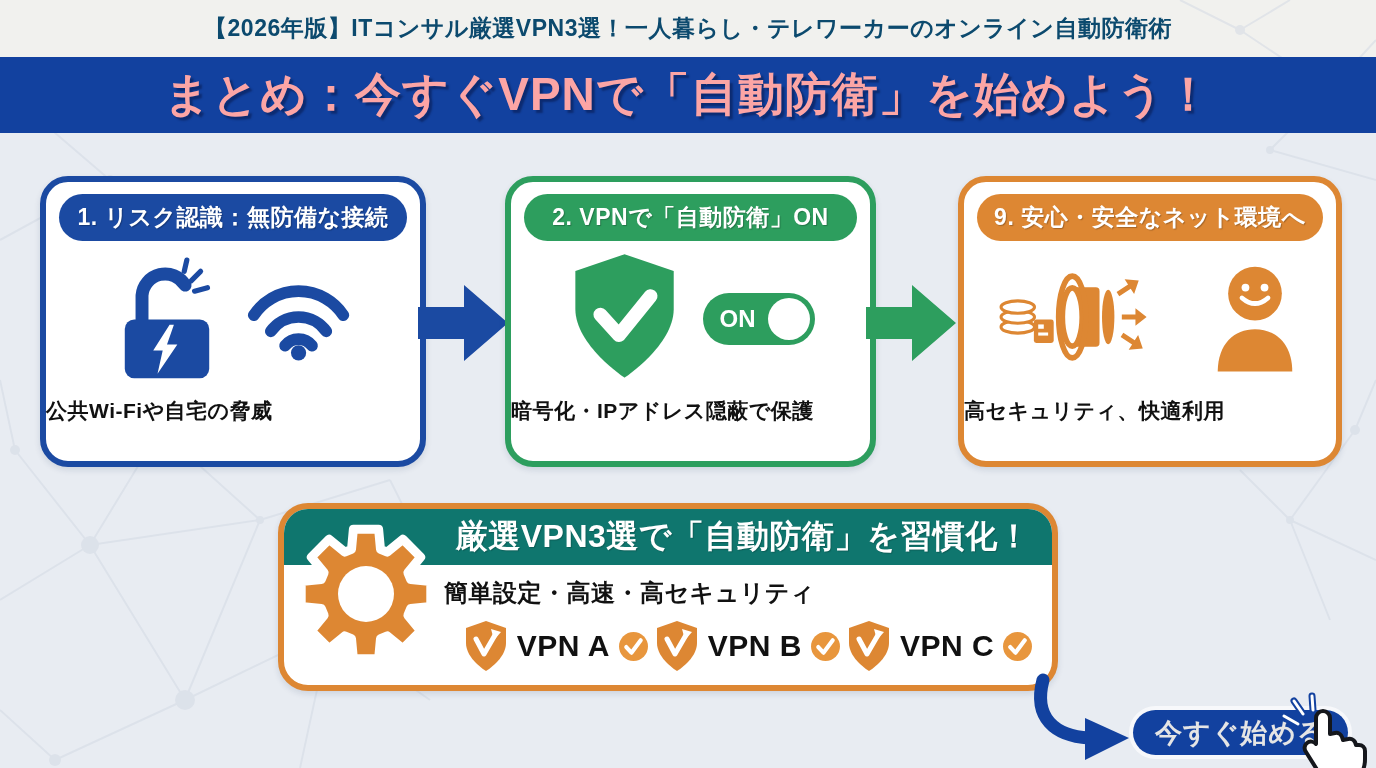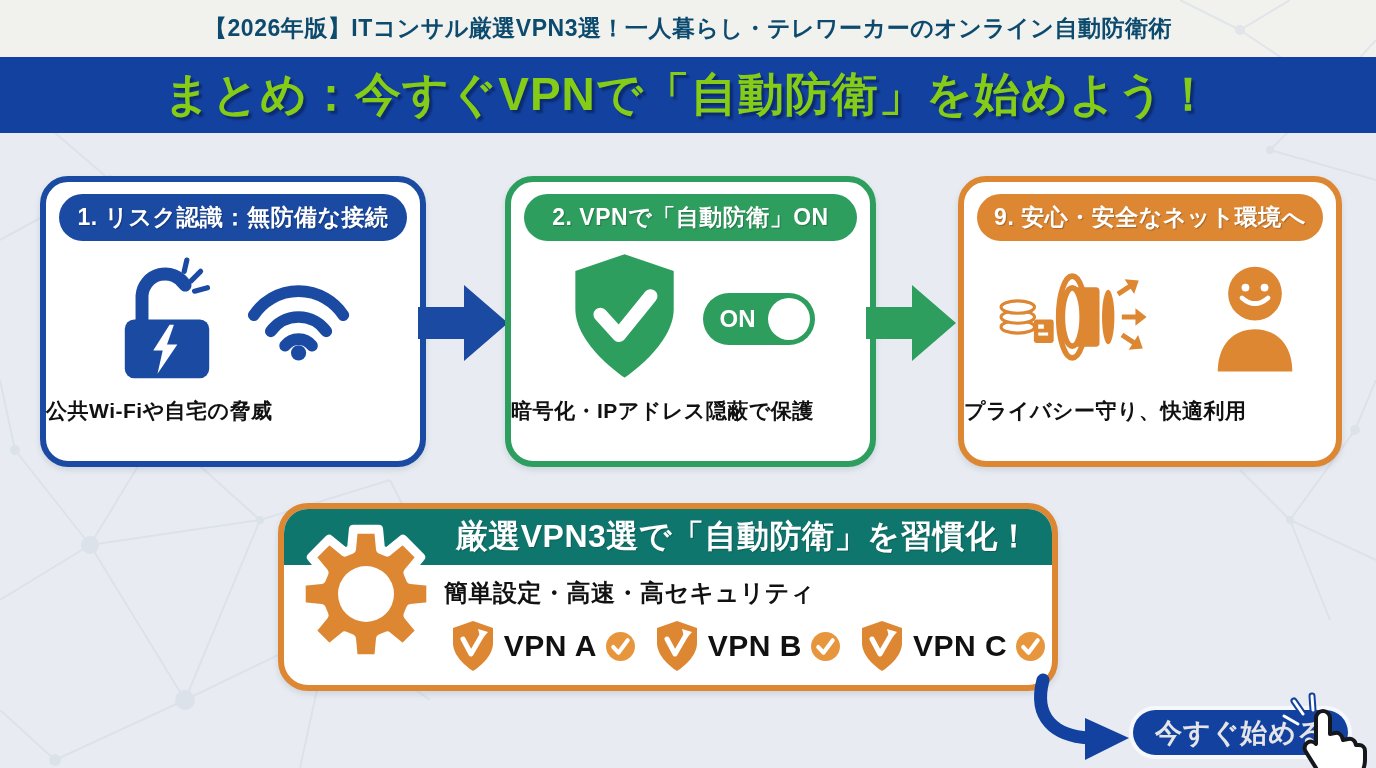--- a/index.html
+++ b/index.html
@@ -14,21 +14,21 @@
 
   
   .eyebrow {
     position:absolute; left:0; top:0; width:1376px; height:57px;
     display:flex; align-items:center; justify-content:center;
     font-size:23px; font-weight:700; color:#0c4a6e; letter-spacing:.5px;
   }
   .banner {
     position:absolute; left:0; top:57px; width:1376px; height:76px;
     background:#12419f; display:flex; align-items:center; justify-content:center;
-    color:#84cc16; font-size:46px; font-weight:900; letter-spacing:1px;
+    color:#fca5a5; font-size:46px; font-weight:900; letter-spacing:1px;
     text-shadow:3px 3px 2px rgba(0,0,30,.35);
   }
 
   
   .card {
     position:absolute; top:176px; height:291px; background:#fff;
     border-radius:28px; border:6px solid #ec4899;
     box-shadow:0 3px 6px rgba(20,40,80,.12);
     display:flex; flex-direction:column;
   }
@@ -76,21 +76,21 @@
   .summary .band {
     height:56px; background:#0f766e; display:flex; align-items:center; justify-content:center;
     padding-left:150px; color:#fff; font-size:32px; font-weight:800; letter-spacing:.5px;
     text-shadow:1px 1px 1px rgba(0,0,0,.2); white-space:nowrap;
   }
   .summary .subtitle {
     margin:12px 0 10px 160px; font-size:24px; font-weight:800; color:#111;
     letter-spacing:.5px;
   }
   .vpn-row {
-    margin:10px 0 0 160px; display:flex; align-items:center; justify-content:center; gap:18px;
+    margin:10px 0 0 160px; display:flex; align-items:center; justify-content:center; gap:5px;
   }
   .vpn-item { display:flex; align-items:center; gap:8px; }
   .vpn-name { font-size:30px; font-weight:800; color:#111; letter-spacing:.5px; white-space:nowrap; }
   .gear-wrap { position:absolute; left:290px; top:518px; width:152px; height:152px; z-index:3; }
 
   
   .cta-arrow { position:absolute; left:1015px; top:672px; width:125px; height:96px; }
   .cta-button {
     position:absolute; left:1133px; top:710px; width:215px; height:45px;
     background:#12419f; border-radius:23px; border:none; cursor:pointer;
@@ -221,21 +221,21 @@
       <span>
         <svg width="104" height="132" viewBox="0 0 120 130">
           <circle cx="60" cy="38" r="31" fill="#dd8733"></circle>
           <circle cx="49" cy="31" r="4.5" fill="#fff"></circle>
             <circle cx="71" cy="31" r="4.5" fill="#fff"></circle>
           <path d="M45 43 Q60 56 75 43" stroke="#fff" stroke-width="5.5" fill="none" stroke-linecap="round"></path>
           <path d="M17 128 C17 96 36 79 60 79 C84 79 103 96 103 128 Z" fill="#dd8733"></path>
         </svg>
       </span>
     </div>
-    <div class="caption">プライバシー守り、快適利用</div>
+    <div class="caption">高セキュリティ、快適利用</div>
   </div>
 
   <div class="summary">
     <div class="band">厳選VPN3選で「自動防衛」を習慣化！</div>
     <div class="subtitle">簡単設定・高速・高セキュリティ</div>
     <div class="vpn-row">
       <span class="vpn-item">
         <svg width="46" height="54" viewBox="0 0 46 54">
           <path d="M23 2 L43 9 V24 C43 40 23 52 23 52 C23 52 3 40 3 24 V9 Z" fill="#dd8733"></path>
           <polyline points="13,20 21,35 32,16" stroke="#fff" stroke-width="5" fill="none" stroke-linecap="round" stroke-linejoin="round"></polyline>

